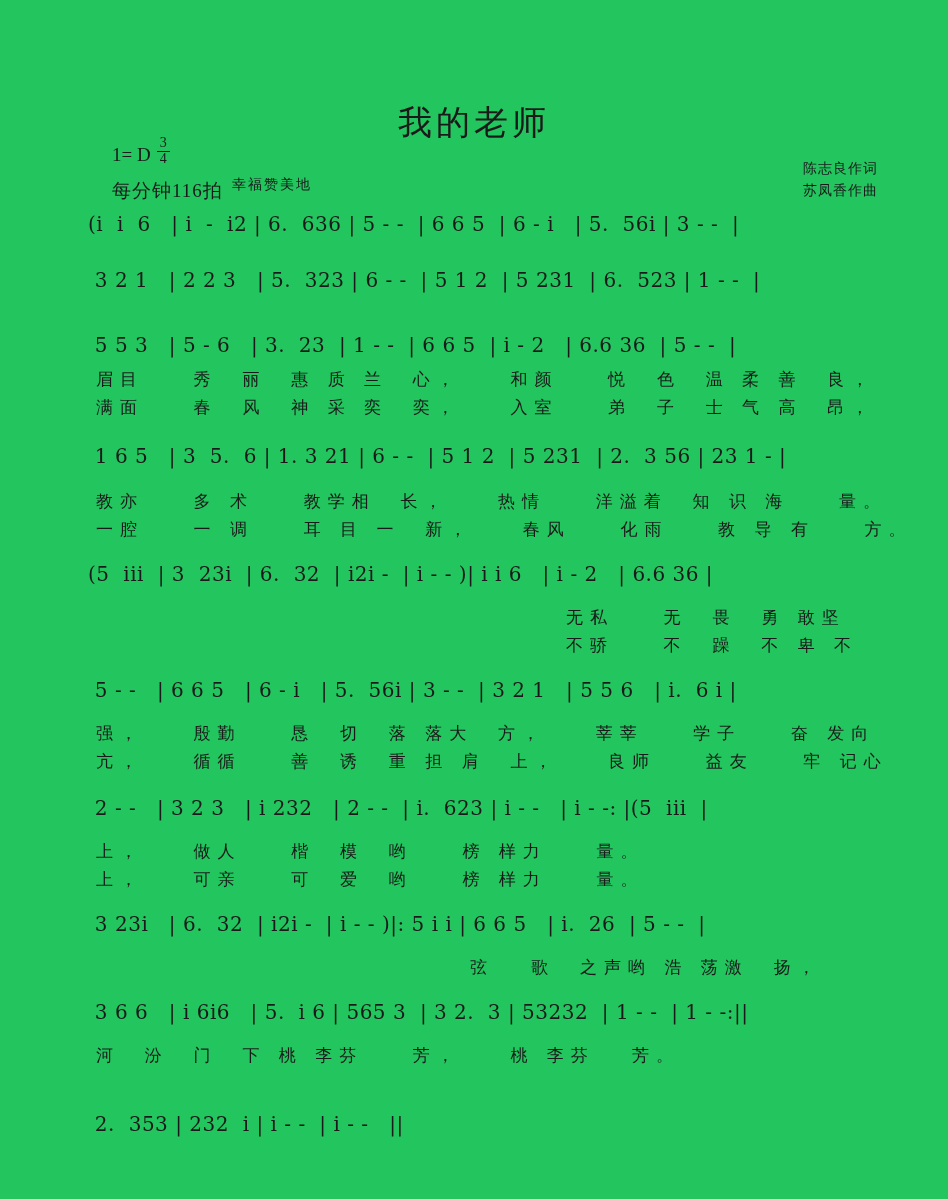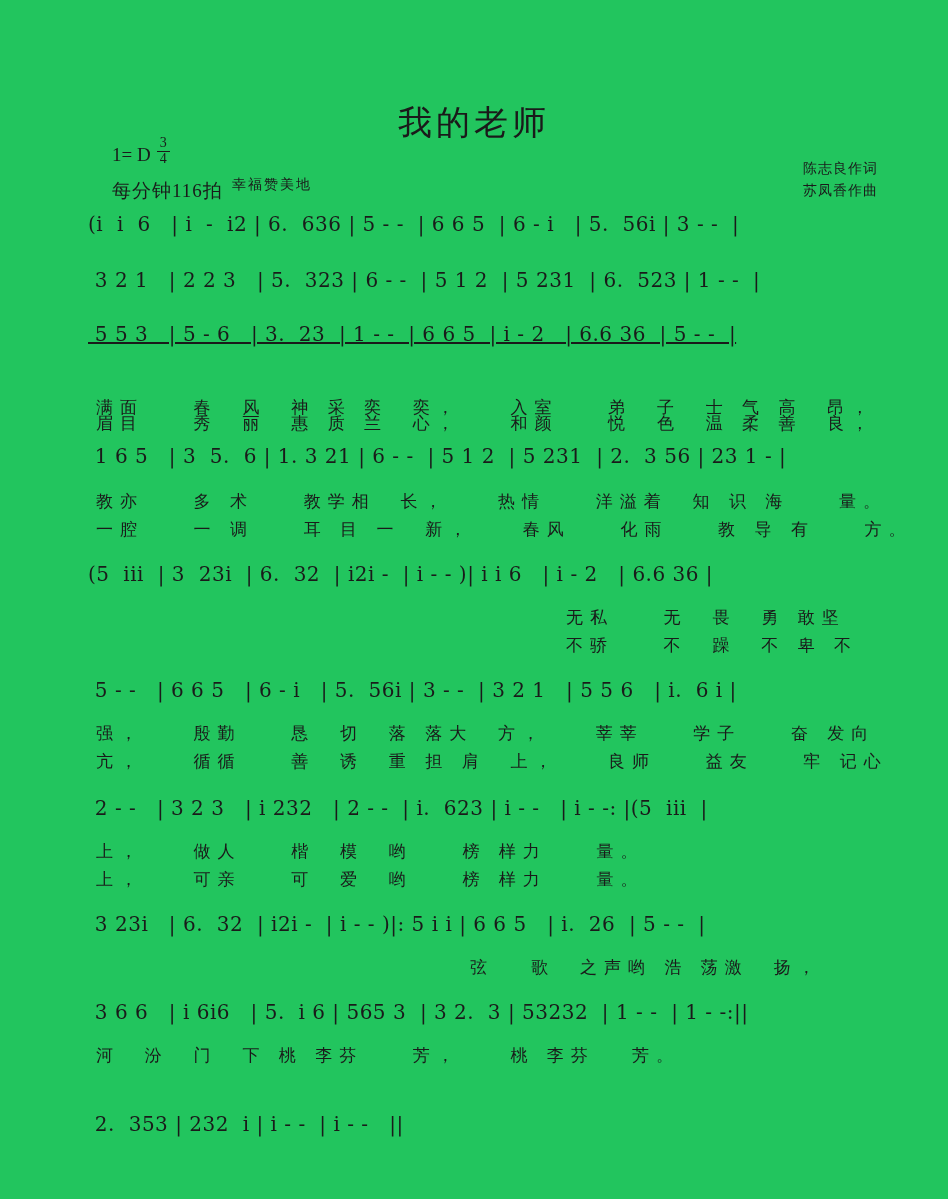--- a/index.html
+++ b/index.html
@@ -109,23 +109,23 @@
   <div class="tempo">每分钟116拍</div>
   <div class="mood">幸福赞美地</div>
 
   <div class="credits">
     <div>陈志良作词</div>
     <div>苏凤香作曲</div>
   </div>
 
   <div class="row" style="top:212px;">(i  i  6   | i  -  i2 | 6.  636 | 5 - -  | 6 6 5  | 6 - i   | 5.  56i | 3 - -  |</div>
   <div class="row" style="top:268px;"> 3 2 1   | 2 2 3   | 5.  323 | 6 - -  | 5 1 2  | 5 231  | 6.  523 | 1 - -  |</div>
-  <div class="row" style="top:322px;text-decoration:underline;"> 5 5 3   | 5 - 6   | 3.  23  | 1 - -  | 6 6 5  | i - 2   | 6.6 36  | 5 - -  |</div>
+  <div class="row" style="top:333px;"> 5 5 3   | 5 - 6   | 3.  23  | 1 - -  | 6 6 5  | i - 2   | 6.6 36  | 5 - -  |</div>
 
-  <div class="lyric" style="top:368px;margin-top:44px;">眉目    秀  丽  惠 质 兰  心，    和颜    悦  色  温 柔 善  良，</div>
+  <div class="lyric" style="top:368px;">眉目    秀  丽  惠 质 兰  心，    和颜    悦  色  温 柔 善  良，</div>
   <div class="lyric" style="top:396px;">满面    春  风  神 采 奕  奕，    入室    弟  子  士 气 高  昂，</div>
 
   <div class="row" style="top:444px;"> 1 6 5   | 3  5.  6 | 1. 3 21 | 6 - -  | 5 1 2  | 5 231  | 2.  3 56 | 23 1 - |</div>
 
   <div class="lyric" style="top:490px;">教亦    多 术    教学相  长，    热情    洋溢着  知 识 海    量。</div>
   <div class="lyric" style="top:518px;">一腔    一 调    耳 目 一  新，    春风    化雨    教 导 有    方。</div>
 
   <div class="row" style="top:562px;">(5  iii  | 3  23i  | 6.  32  | i2i -  | i - - )| i i 6   | i - 2   | 6.6 36 |</div>
 
   <div class="lyric" style="top:606px; left:566px; width:330px;">无私    无  畏  勇 敢坚</div>

